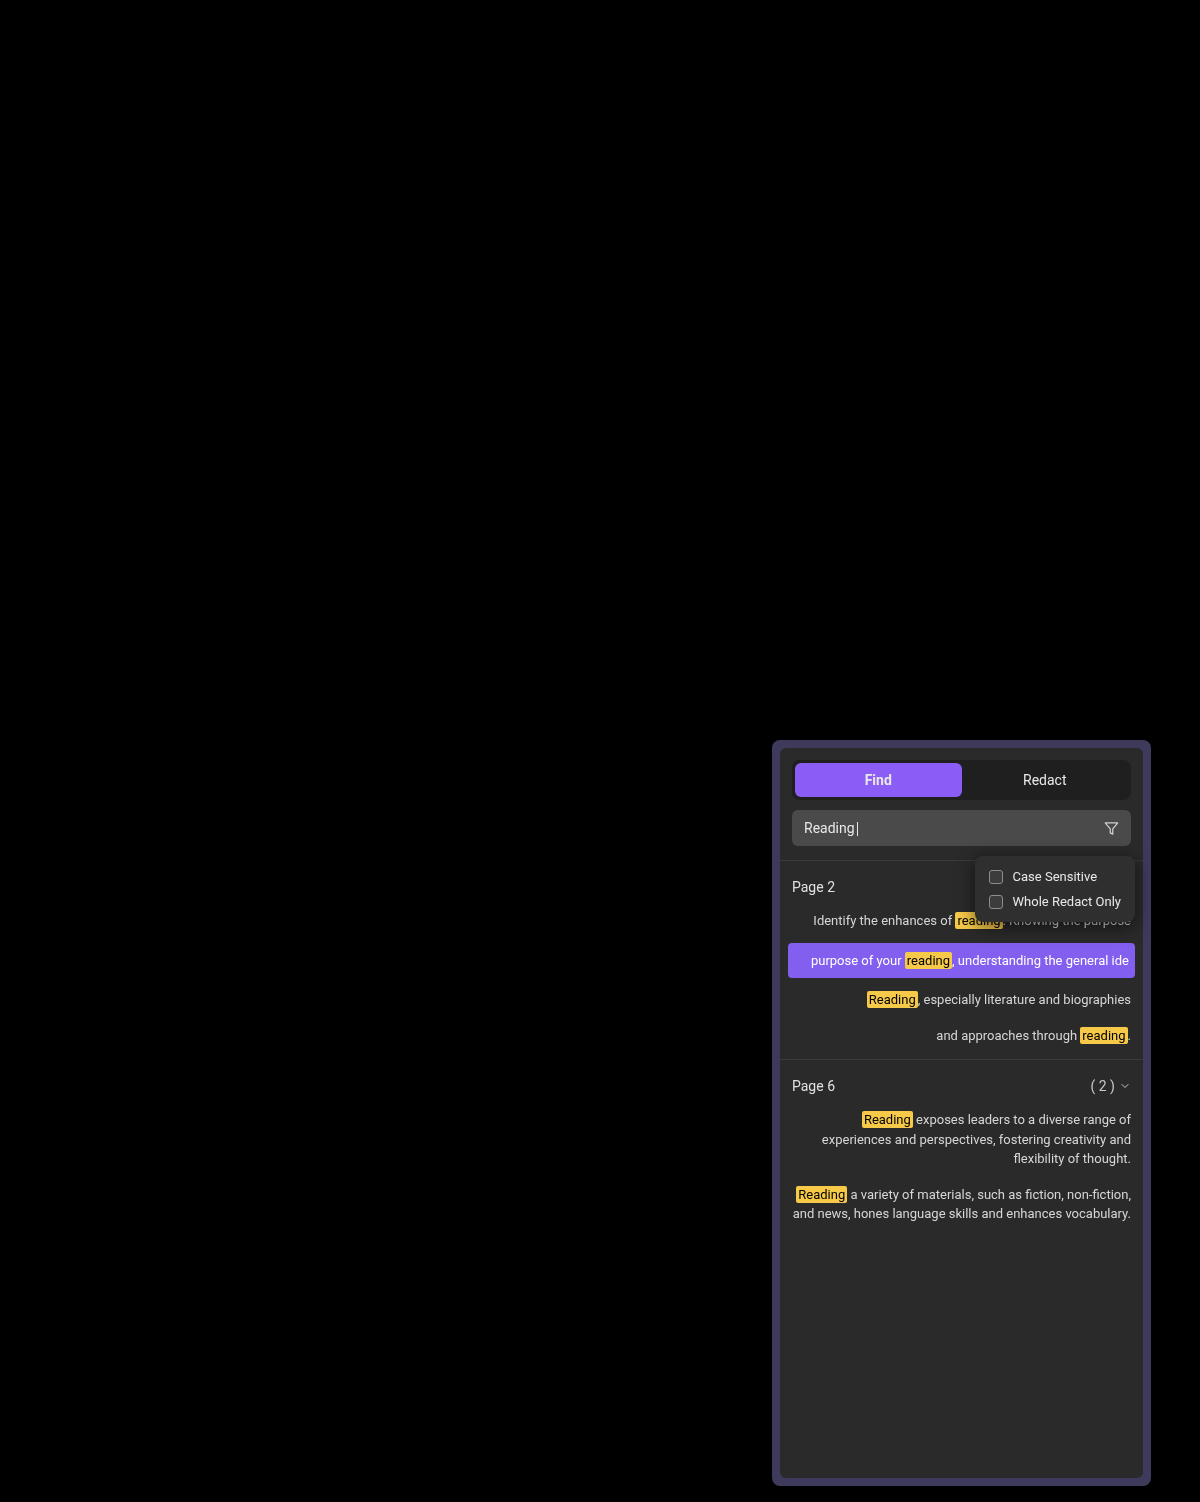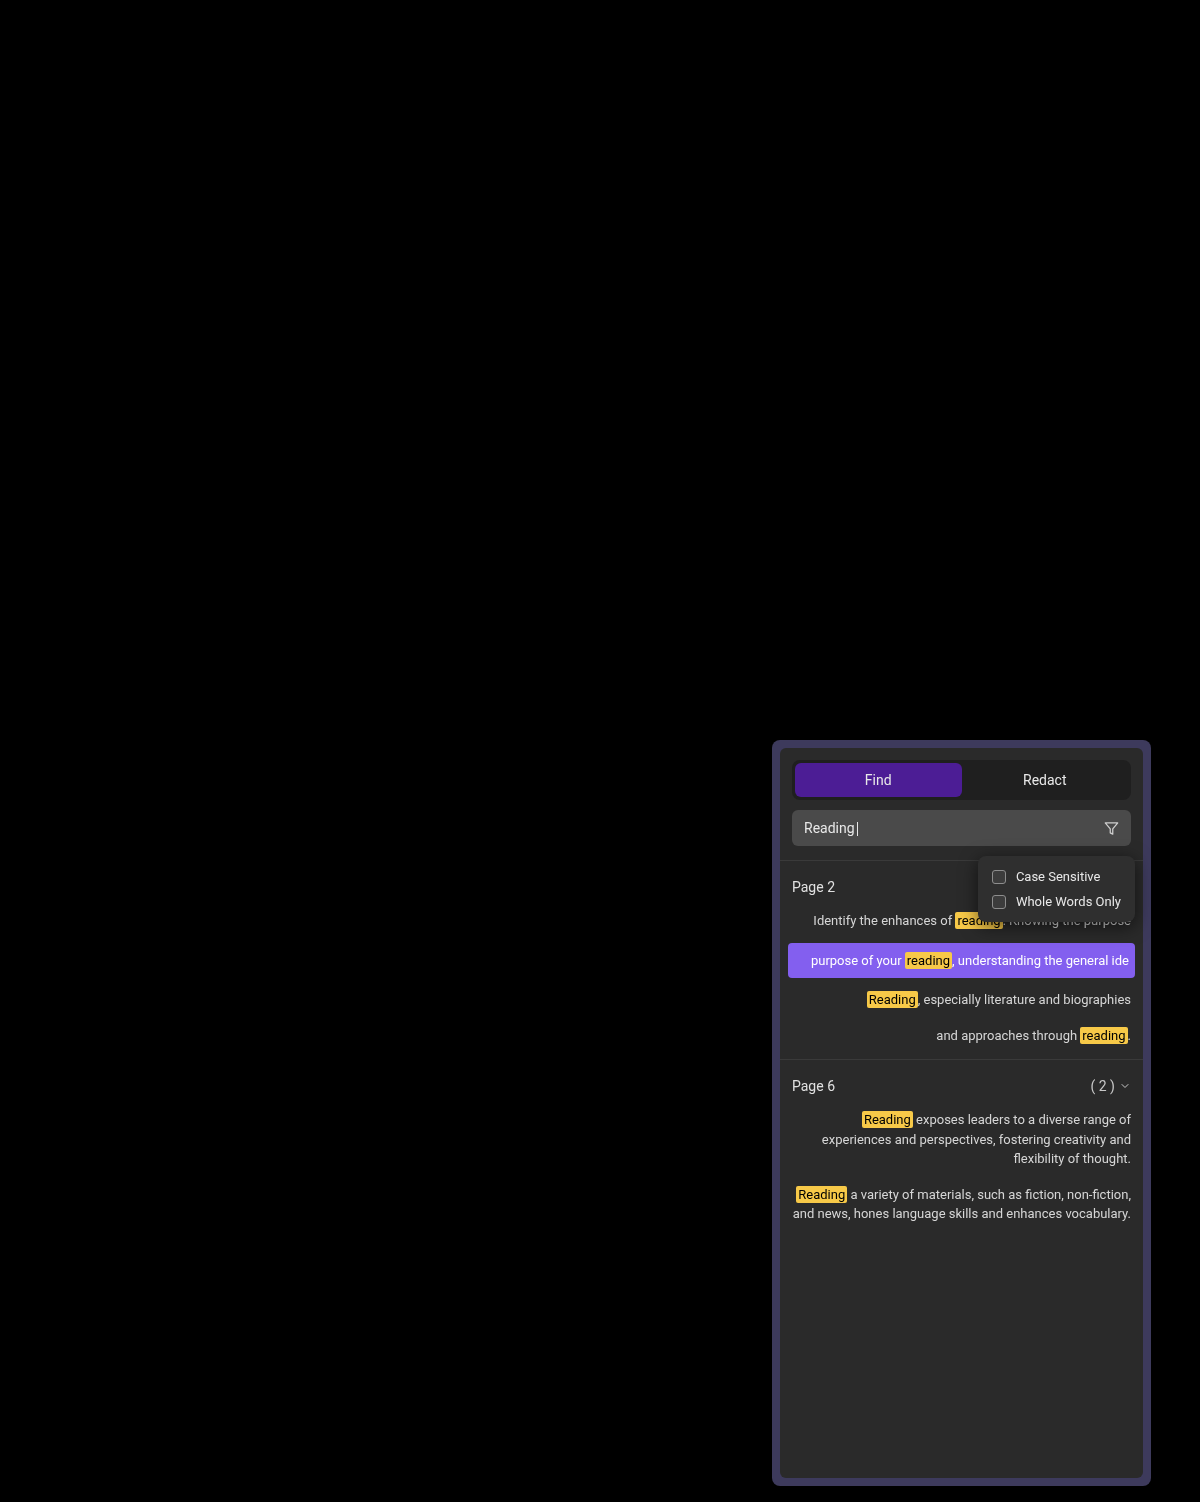--- a/index.html
+++ b/index.html
@@ -39,21 +39,22 @@
 .tab {
   flex: 1;
   text-align: center;
   padding: 9px 0;
   color: #e8e8e8;
   font-size: 14px;
   border-radius: 6px;
   cursor: pointer;
 }
 .tab.active {
-  background: #4c1d95;
+  background: #8b5cf6;
+  font-weight: bold;
 }
 .search-row {
   background: #4a4a4a;
   border-radius: 6px;
   display: flex;
   align-items: center;
   padding: 10px 12px;
   margin-bottom: 14px;
 }
 .search-input {
@@ -179,21 +180,21 @@
 
     <div class="divider"></div>
 
     <div class="filter-popup">
       <div class="filter-opt">
         <span class="checkbox"></span>
         <span>Case Sensitive</span>
       </div>
       <div class="filter-opt">
         <span class="checkbox"></span>
-        <span>Whole Words Only</span>
+        <span>Whole Redact Only</span>
       </div>
     </div>
 
     <div class="results-section">
       <div class="page-header">
         <span>Page 2</span>
         <span class="page-count">
           <span></span>
         </span>
       </div>

